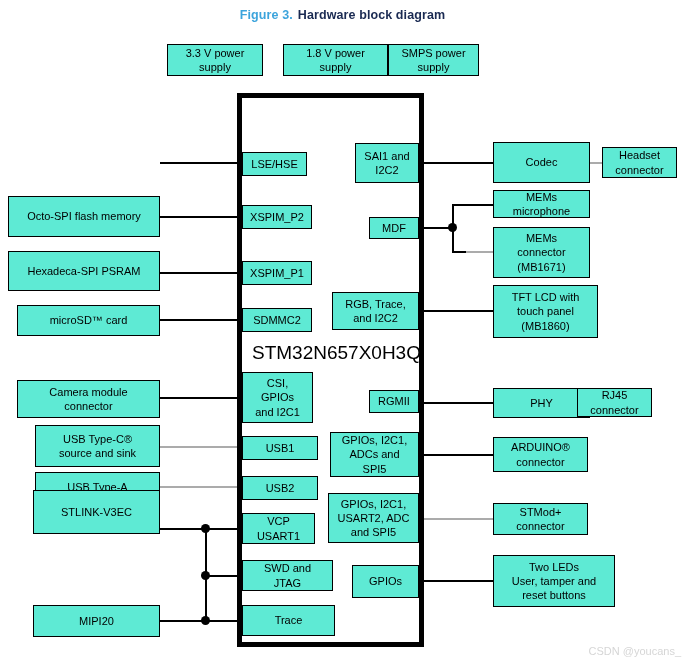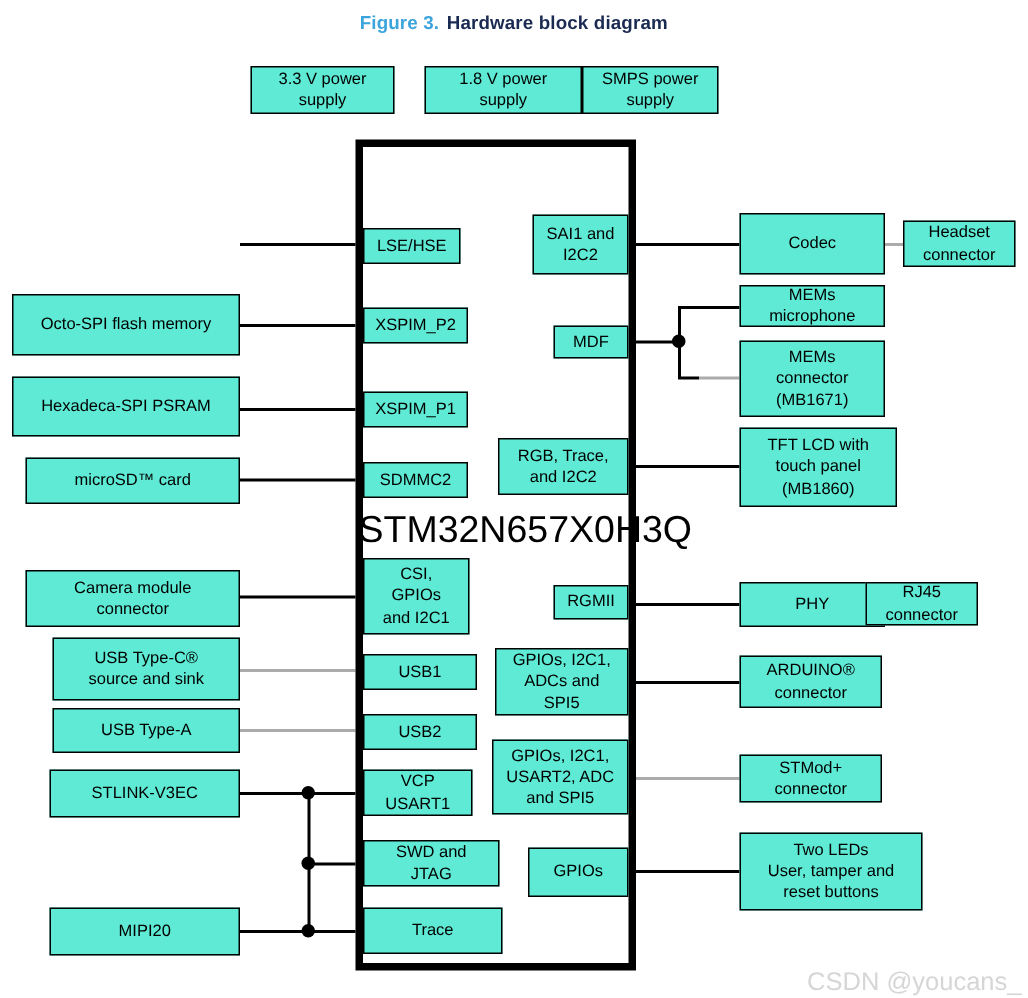--- a/index.html
+++ b/index.html
@@ -17,29 +17,29 @@
     position:absolute;border:1.5px solid #000;background:#5eead4;box-sizing:border-box;
     display:flex;align-items:center;justify-content:center;text-align:center;
     font-size:11px;line-height:1.28;white-space:pre-line;z-index:2;
   }
   .port{z-index:3;}
   .chip-outline{
     position:absolute;left:237px;top:93px;width:187px;height:554px;
     border:5px solid #000;background:#fff;box-sizing:border-box;z-index:1;
   }
   .chip-name{
-    position:absolute;left:239px;top:341px;width:187px;height:24px;z-index:3;
-    font-size:25px;text-align:center;line-height:24px;white-space:nowrap;
+    position:absolute;left:252px;top:341px;width:187px;height:24px;z-index:3;
+    font-size:19px;text-align:left;line-height:24px;white-space:nowrap;
   }
   .hline{position:absolute;height:1.5px;background:#000;z-index:0;}
   .vline{position:absolute;width:1.5px;background:#000;z-index:0;}
   .gray{background:#ABABAB;}
   .dot{position:absolute;width:9px;height:9px;border-radius:50%;background:#000;z-index:4;}
   .watermark{
-    position:absolute;right:4px;top:645px;font-size:17px;color:#D6D6D6;z-index:5;
+    position:absolute;right:4px;top:645px;font-size:11px;color:#D6D6D6;z-index:5;
   }
 </style>
 </head>
 <body>
 
 <div class="page">
 
   <div class="title">
     <span class="title-prefix">Figure 3.</span><span class="title-name">Hardware block diagram</span>
   </div>
@@ -114,21 +114,21 @@
   <div class="box port" style="left:352px;top:565px;width:67px;height:33px">GPIOs</div>
 
   <div class="box" style="left:8px;top:196px;width:152px;height:41px">Octo-SPI flash memory</div>
   <div class="box" style="left:8px;top:251px;width:152px;height:40px">Hexadeca-SPI PSRAM</div>
   <div class="box" style="left:17px;top:305px;width:143px;height:31px">microSD™ card</div>
   <div class="box" style="left:17px;top:380px;width:143px;height:38px">Camera module
 connector</div>
   <div class="box" style="left:35px;top:425px;width:125px;height:42px">USB Type-C®
 source and sink</div>
   <div class="box" style="left:35px;top:472px;width:125px;height:30px">USB Type-A</div>
-  <div class="box" style="left:33px;top:513px;width:127px;height:32px">STLINK-V3EC</div>
+  <div class="box" style="left:33px;top:490px;width:127px;height:44px">STLINK-V3EC</div>
   <div class="box" style="left:33px;top:605px;width:127px;height:32px">MIPI20</div>
 
   <div class="box" style="left:493px;top:142px;width:97px;height:41px">Codec</div>
   <div class="box" style="left:602px;top:147px;width:75px;height:31px">Headset
 connector</div>
   <div class="box" style="left:493px;top:190px;width:97px;height:28px">MEMs
 microphone</div>
   <div class="box" style="left:493px;top:227px;width:97px;height:51px">MEMs
 connector
 (MB1671)</div>

